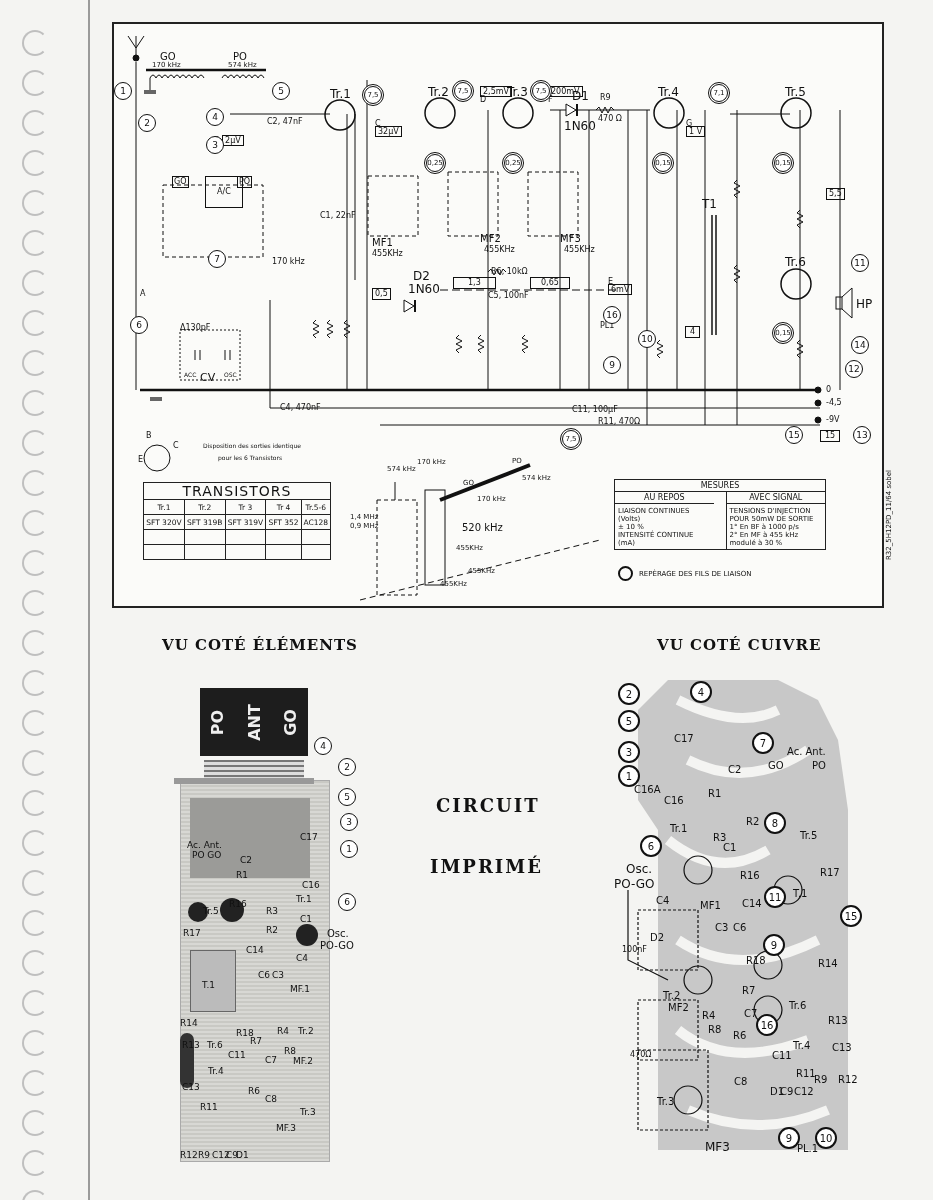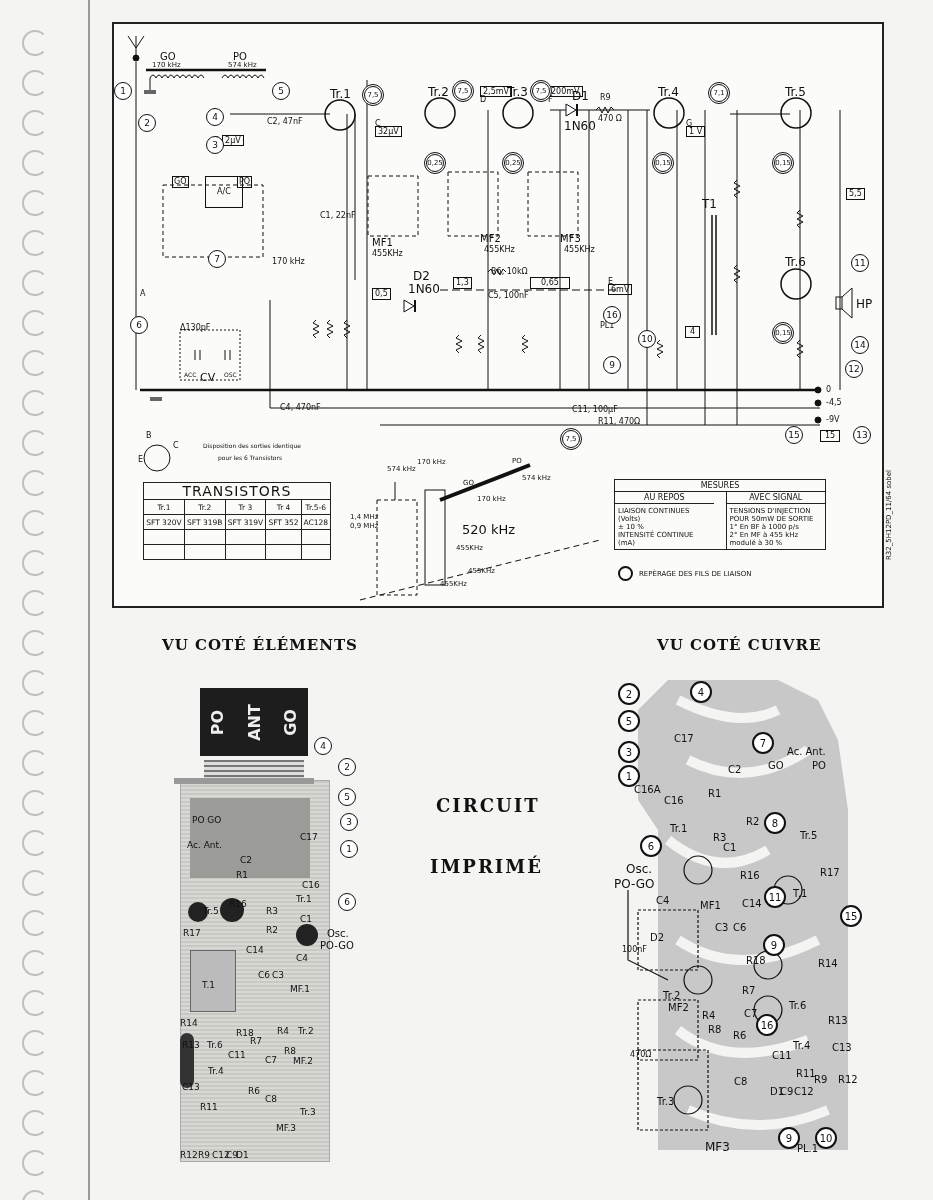--- a/index.html
+++ b/index.html
@@ -249,24 +249,24 @@
 <div class="callout" style="left:530px;top:80px;font-size:7px;border-width:3px;border-style:double;">7,5</div>
 <div class="callout" style="left:708px;top:82px;font-size:7px;border-width:3px;border-style:double;">7,1</div>
 <div class="callout" style="left:424px;top:152px;font-size:7px;border-width:3px;border-style:double;">0,25</div>
 <div class="callout" style="left:502px;top:152px;font-size:7px;border-width:3px;border-style:double;">0,25</div>
 <div class="callout" style="left:652px;top:152px;font-size:7px;border-width:3px;border-style:double;">0,15</div>
 <div class="callout" style="left:772px;top:152px;font-size:7px;border-width:3px;border-style:double;">0,15</div>
 <div class="callout" style="left:772px;top:322px;font-size:7px;border-width:3px;border-style:double;">0,15</div>
 <div class="callout" style="left:560px;top:428px;font-size:7px;border-width:3px;border-style:double;">7,5</div>
 
 <div class="lbl" style="left:372px;top:288px;border:1px solid #111;padding:1px 2px;">0,5</div>
-<div class="lbl" style="left:453px;top:277px;border:1px solid #111;padding:1px 2px;">1,3</div>
+<div class="lbl" style="left:453px;top:277px;border:1px solid #111;padding:1px 14px;">1,3</div>
 <div class="lbl" style="left:530px;top:277px;border:1px solid #111;padding:1px 10px;">0,65</div>
 <div class="lbl" style="left:685px;top:326px;border:1px solid #111;padding:1px 4px;">4</div>
-<div class="lbl" style="left:826px;top:188px;border:1px solid #111;padding:1px 2px;margin-left:20px;">5,5</div>
+<div class="lbl" style="left:826px;top:188px;border:1px solid #111;padding:1px 2px;">5,5</div>
 <div class="lbl" style="left:820px;top:430px;border:1px solid #111;padding:1px 4px;">15</div>
 
 <div class="callout" style="left:114px;top:82px;">1</div>
 <div class="callout" style="left:138px;top:114px;">2</div>
 <div class="callout" style="left:206px;top:136px;">3</div>
 <div class="callout" style="left:206px;top:108px;">4</div>
 <div class="callout" style="left:272px;top:82px;">5</div>
 <div class="callout" style="left:130px;top:316px;">6</div>
 <div class="callout" style="left:208px;top:250px;">7</div>
 <div class="callout" style="left:603px;top:356px;">9</div>
@@ -321,21 +321,21 @@
   </table>
 
 <div class="lbl" style="left:417px;top:459px;font-size:7px;">170 kHz</div>
 <div class="lbl" style="left:387px;top:466px;font-size:7px;">574 kHz</div>
 <div class="lbl" style="left:512px;top:458px;font-size:7px;">PO</div>
 <div class="lbl" style="left:522px;top:475px;font-size:7px;">574 kHz</div>
 <div class="lbl" style="left:463px;top:480px;font-size:7px;">GO</div>
 <div class="lbl" style="left:477px;top:496px;font-size:7px;">170 kHz</div>
 <div class="lbl" style="left:350px;top:514px;font-size:7px;">1,4 MHz</div>
 <div class="lbl" style="left:350px;top:523px;font-size:7px;">0,9 MHz</div>
-<div class="lbl" style="left:462px;top:523px;font-size:13px;">520 kHz</div>
+<div class="lbl" style="left:462px;top:523px;font-size:10px;">520 kHz</div>
 <div class="lbl" style="left:456px;top:545px;font-size:7px;">455KHz</div>
 <div class="lbl" style="left:468px;top:568px;font-size:7px;">455KHz</div>
 <div class="lbl" style="left:440px;top:581px;font-size:7px;">455KHz</div>
 
 <div class="mes">
   <div class="head">MESURES</div>
   <div class="cols">
     <div class="col">
       <div class="sub">AU REPOS</div>
       <div>LIAISON CONTINUES (Volts)</div>
@@ -375,21 +375,21 @@
   <div style="position:absolute;left:24px;top:72px;width:100px;height:22px;background:repeating-linear-gradient(180deg,#777 0 2px,#ddd 2px 5px);"></div>
   <div style="position:absolute;left:-6px;top:90px;width:140px;height:6px;background:#999;"></div>
   <div style="position:absolute;left:10px;top:110px;width:120px;height:80px;background:#9b9b98;"></div>
   <div style="position:absolute;left:40px;top:210px;width:24px;height:24px;border-radius:50%;background:#222;"></div>
   <div style="position:absolute;left:8px;top:214px;width:20px;height:20px;border-radius:50%;background:#222;"></div>
   <div style="position:absolute;left:116px;top:236px;width:22px;height:22px;border-radius:50%;background:#222;"></div>
   <div style="position:absolute;left:10px;top:262px;width:44px;height:60px;background:#bbb;border:1px solid #666;"></div>
   <div style="position:absolute;left:0;top:345px;width:14px;height:55px;border-radius:7px;background:#333;"></div>
 </div>
 <div class="ann" style="left:187px;top:840px;">Ac. Ant.</div>
-<div class="ann" style="left:192px;top:815px;text-align:right;">PO GO</div>
+<div class="ann" style="left:192px;top:850px;text-align:right;">PO GO</div>
 <div class="ann" style="left:240px;top:855px;">C2</div>
 <div class="ann" style="left:236px;top:870px;">R1</div>
 <div class="ann" style="left:300px;top:832px;">C17</div>
 <div class="ann" style="left:302px;top:880px;">C16</div>
 <div class="ann" style="left:296px;top:894px;">Tr.1</div>
 <div class="ann" style="left:229px;top:899px;">R16</div>
 <div class="ann" style="left:266px;top:906px;">R3</div>
 <div class="ann" style="left:203px;top:906px;">Tr.5</div>
 <div class="ann" style="left:266px;top:925px;">R2</div>
 <div class="ann" style="left:300px;top:914px;">C1</div>

